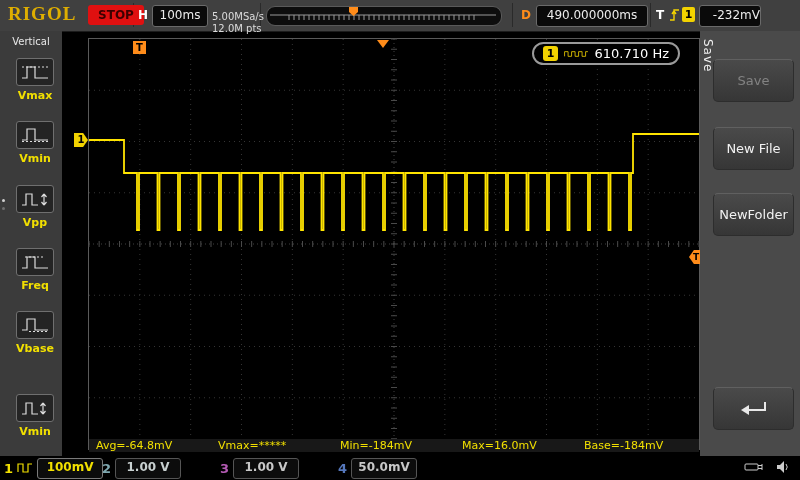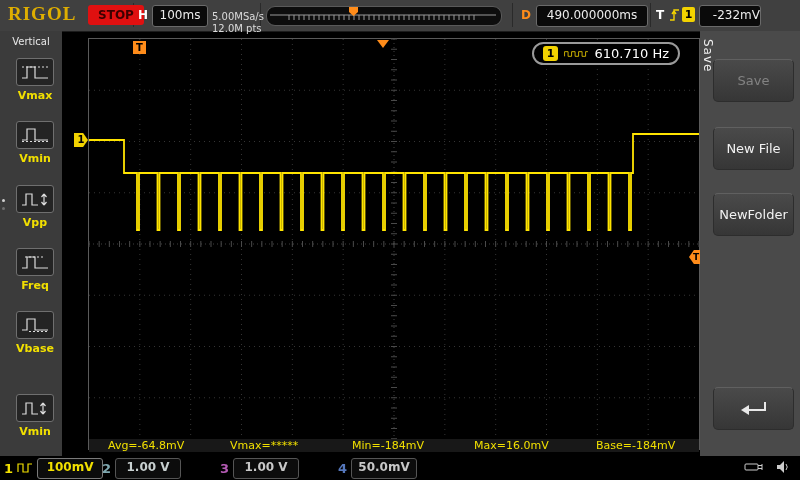--- a/index.html
+++ b/index.html
@@ -56,21 +56,21 @@
           font-weight:bold;text-align:center;line-height:13px;}
   #trig-arrow{position:absolute;top:2px;width:0;height:0;border-left:6px solid transparent;
               border-right:6px solid transparent;border-top:8px solid #ff8c1a;}
   #ch1-marker{position:absolute;left:-14px;width:14px;height:14px;background:#f2d200;color:#000;font-size:10px;
               font-weight:bold;line-height:14px;text-align:center;
               clip-path:polygon(0 0,65% 0,100% 50%,65% 100%,0 100%);}
   #trig-level-marker{position:absolute;left:601px;width:14px;height:14px;background:#ff8c1a;color:#000;
               font-size:9px;font-weight:bold;line-height:14px;text-align:center;
               clip-path:polygon(35% 0,100% 0,100% 100%,35% 100%,0 50%);}
   .meas{position:absolute;left:1px;top:401px;width:610px;height:13px;background:#181818;display:flex;}
-  .meas span{flex:1;color:#f2e000;font-size:11px;line-height:13px;padding-left:19px;white-space:nowrap;}
+  .meas span{flex:1;color:#f2e000;font-size:11px;line-height:13px;padding-left:7px;white-space:nowrap;}
 
   
   .rmenu{position:absolute;left:700px;top:31px;width:100px;height:425px;background:#4a4a4a;}
   .rtab{position:absolute;left:1px;top:8px;color:#f0f0f0;font-size:12px;writing-mode:vertical-rl;letter-spacing:1px;}
   .rbtn{position:absolute;left:13px;width:81px;height:43px;background:linear-gradient(#4a4a4a,#363636);
         border:1px solid #2d2d2d;border-top-color:#606060;border-radius:5px;color:#f2f2f2;font-size:13px;
         font-family:inherit;cursor:pointer;display:flex;align-items:center;justify-content:center;}
   .rbtn.disabled{color:#838383;}
 
   

